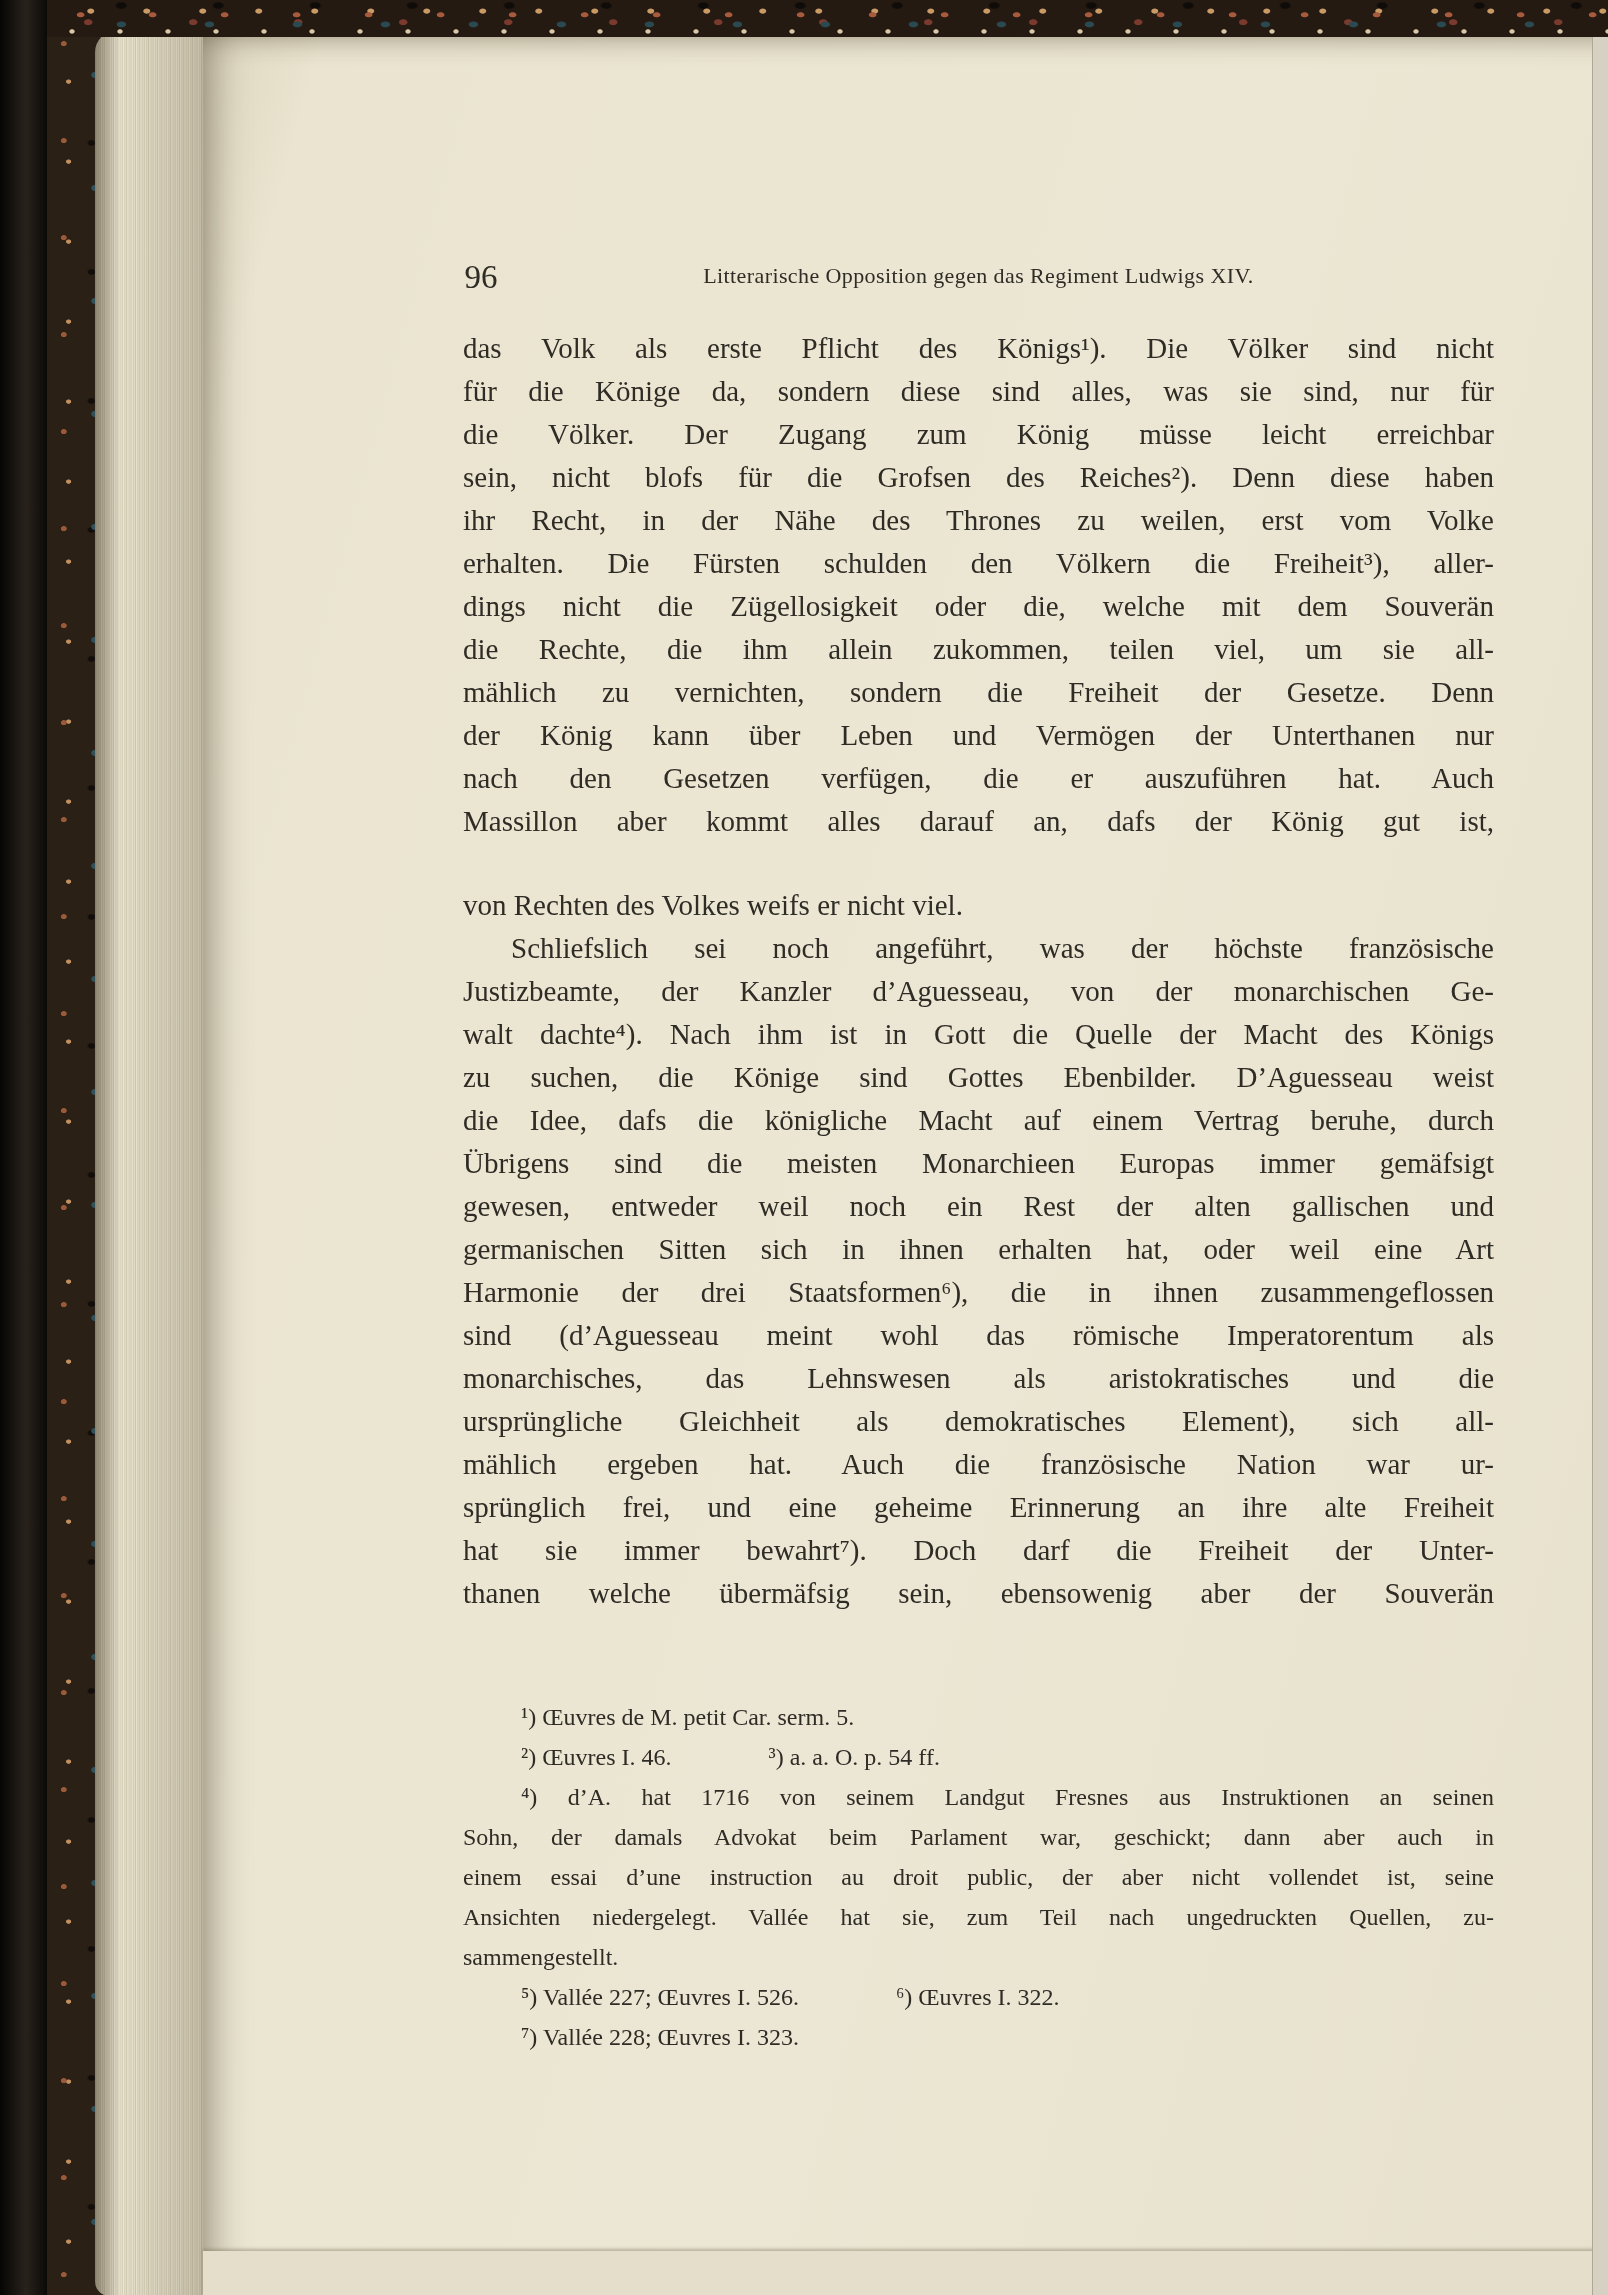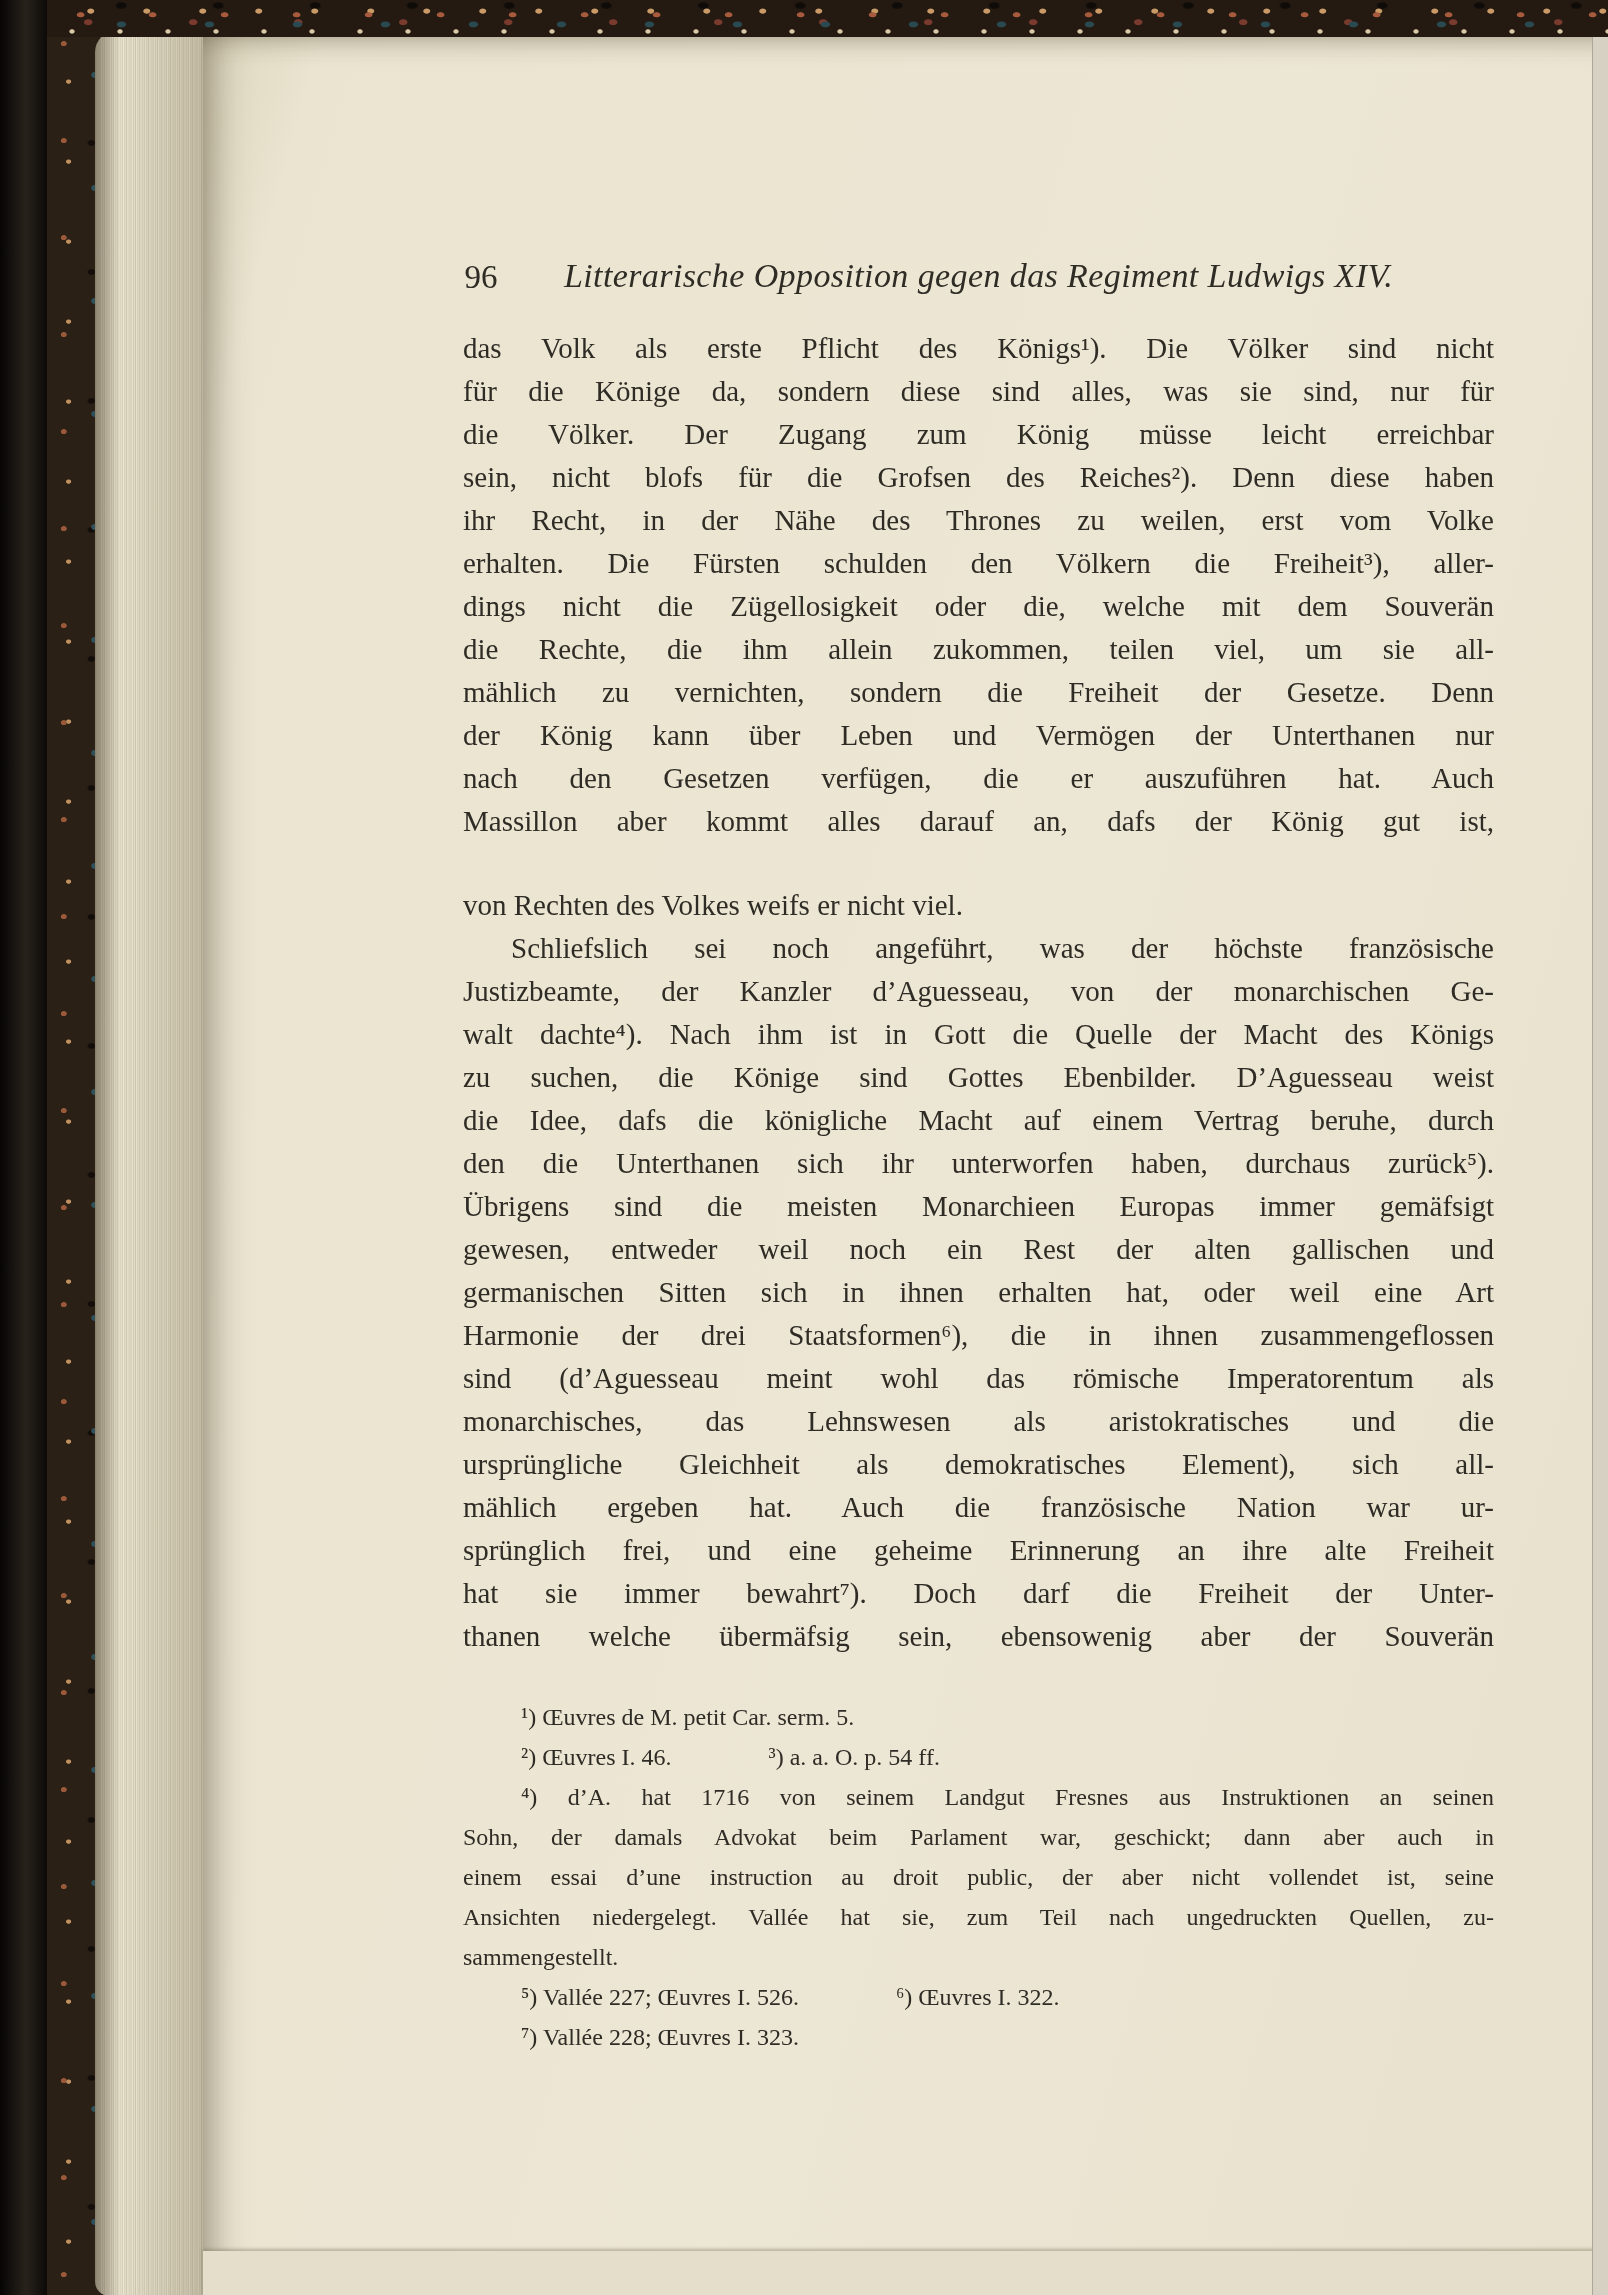--- a/index.html
+++ b/index.html
@@ -62,21 +62,21 @@
   .right-edge {
     position:absolute; right:0; top:34px; width:16px; height:2262px; z-index:3;
     background:#d6d1c3; border-left:1.6px solid #ada896;
   }
 
   
   .header-row { position:absolute; left:260px; top:222px; width:1031px; height:40px; }
   .page-number { position:absolute; left:1.6px; bottom:0; font-size:33px; line-height:37px; }
   .running-header {
     position:absolute; left:0; right:0; bottom:1.6px; text-align:center;
-    font-size:34px; line-height:37px; letter-spacing:0.4px;font-style:italic;
+    font-size:22px; line-height:37px; letter-spacing:0.4px;
   }
 
   .body-block {
     position:absolute; left:260px; top:293px; width:1031px;
     font-size:29px; line-height:43px;
   }
   .line { text-align:justify; text-align-last:justify; }
   .para-end-left .line:last-child { text-align-last:left;margin-top:41px; }
   .para-indent .line:first-child { text-indent:48px; }
 
@@ -120,21 +120,20 @@
           <div class="line">nach den Gesetzen verfügen, die er auszuführen hat. Auch</div>
           <div class="line">Massillon aber kommt alles darauf an, dafs der König gut ist,</div>
           <div class="line">von Rechten des Volkes weifs er nicht viel.</div>
         </div>
       <div class="para para-indent">
           <div class="line">Schliefslich sei noch angeführt, was der höchste französische</div>
           <div class="line">Justizbeamte, der Kanzler d’Aguesseau, von der monarchischen Ge-</div>
           <div class="line">walt dachte⁴). Nach ihm ist in Gott die Quelle der Macht des Königs</div>
           <div class="line">zu suchen, die Könige sind Gottes Ebenbilder. D’Aguesseau weist</div>
           <div class="line">die Idee, dafs die königliche Macht auf einem Vertrag beruhe, durch</div>
-          <div class="line">den die Unterthanen sich ihr unterworfen haben, durchaus zurück⁵).</div>
           <div class="line">Übrigens sind die meisten Monarchieen Europas immer gemäfsigt</div>
           <div class="line">gewesen, entweder weil noch ein Rest der alten gallischen und</div>
           <div class="line">germanischen Sitten sich in ihnen erhalten hat, oder weil eine Art</div>
           <div class="line">Harmonie der drei Staatsformen⁶), die in ihnen zusammengeflossen</div>
           <div class="line">sind (d’Aguesseau meint wohl das römische Imperatorentum als</div>
           <div class="line">monarchisches, das Lehnswesen als aristokratisches und die</div>
           <div class="line">ursprüngliche Gleichheit als demokratisches Element), sich all-</div>
           <div class="line">mählich ergeben hat. Auch die französische Nation war ur-</div>
           <div class="line">sprünglich frei, und eine geheime Erinnerung an ihre alte Freiheit</div>
           <div class="line">hat sie immer bewahrt⁷). Doch darf die Freiheit der Unter-</div>

